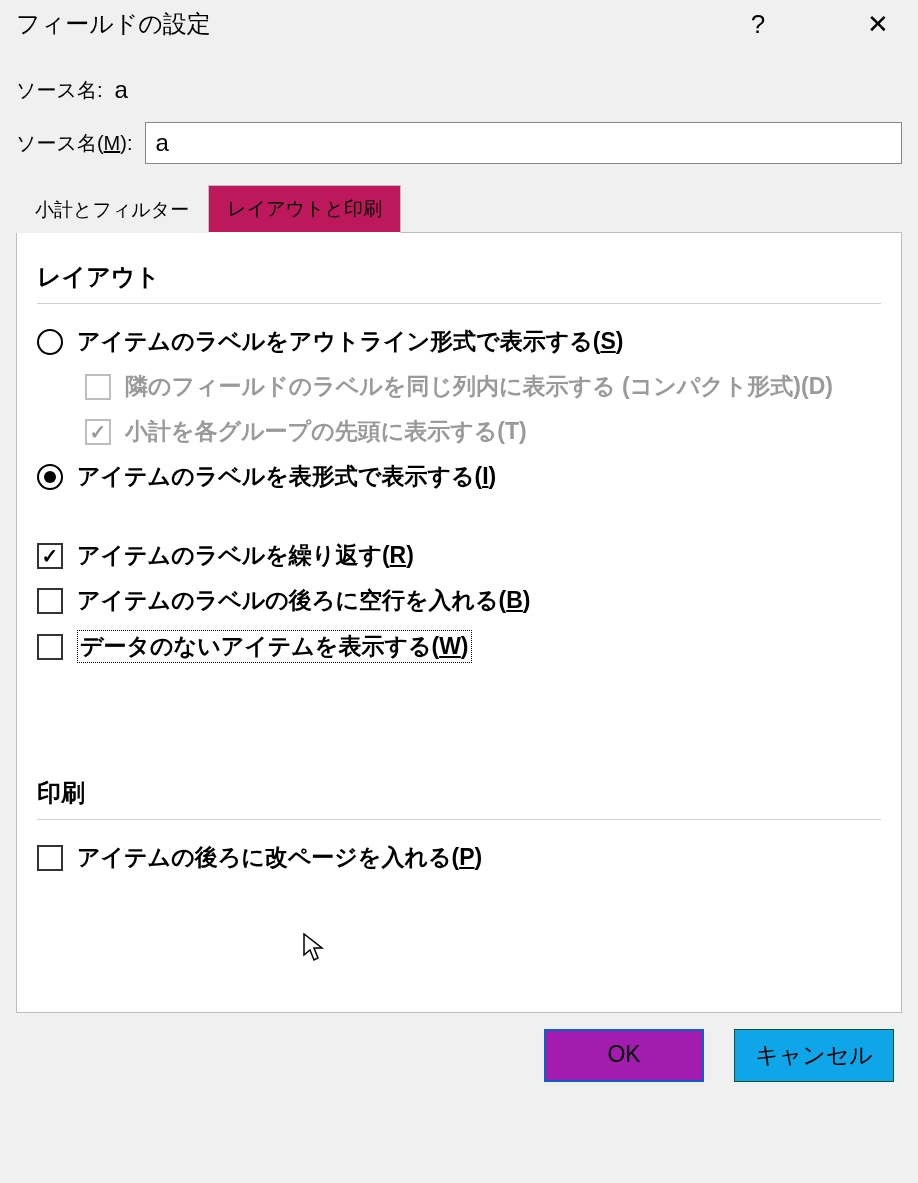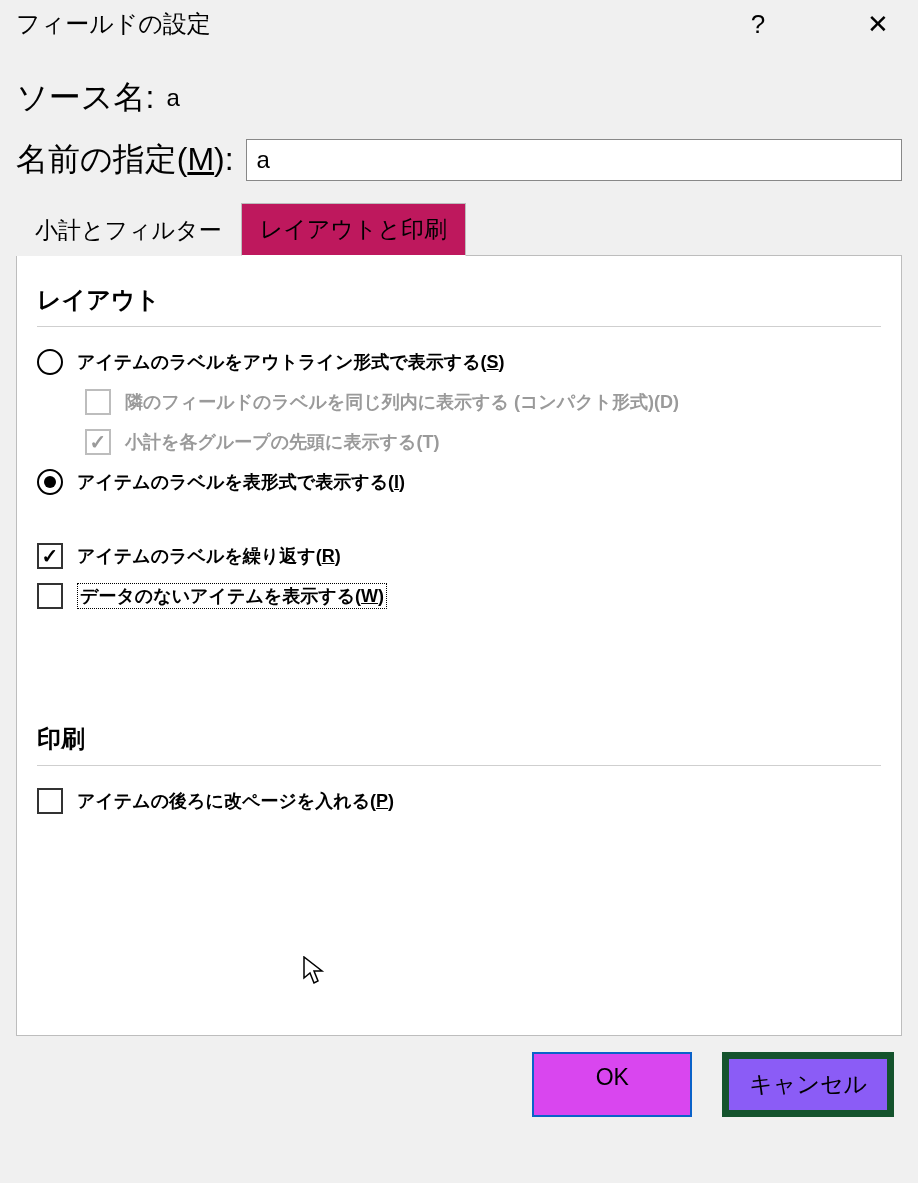--- a/index.html
+++ b/index.html
@@ -27,38 +27,38 @@
     font-size: 26px;
     cursor: pointer;
     margin-left: 40px;
   }
   .content { padding: 8px 16px 0 16px; }
   .row {
     display: flex;
     align-items: center;
     margin: 10px 0 18px 0;
   }
-  .label { margin-right: 12px; font-size: 32px; }
+  .label { margin-right: 12px; font-size: 20px; }
   .value { font-size: 24px; }
   .name-input {
     flex: 1;
     font-size: 24px;
     padding: 6px 10px;
     border: 1px solid #888;
     background: #fff;
   }
   .tabs {
     margin-top: 20px;
     display: flex;
     align-items: flex-end;
     border-bottom: 1px solid #bdbdbd;
   }
   .tab {
     padding: 10px 18px;
-    font-size: 23px;
+    font-size: 19px;
     background: #f0f0f0;
     border: 1px solid transparent;
     border-bottom: none;
     cursor: pointer;
     position: relative;
     top: 1px;
   }
   .tab.active {
     background: #be185d;
     border: 1px solid #bdbdbd;
@@ -78,21 +78,21 @@
   }
   .hr {
     border: none;
     border-top: 1px solid #cfcfcf;
     margin: 10px 0 22px 0;
   }
   .opt {
     display: flex;
     align-items: center;
     margin: 14px 0;
-    font-size: 18px;
+    font-size: 23px;
   }
   .opt .ctrl {
     width: 26px;
     height: 26px;
     margin-right: 14px;
     flex-shrink: 0;
     display: inline-flex;
     align-items: center;
     justify-content: center;
   }
@@ -138,28 +138,28 @@
     display: flex;
     justify-content: flex-end;
     gap: 30px;
     padding: 16px 24px 18px 24px;
     background: #f0f0f0;
   }
   .btn-footer {
     min-width: 160px;
     padding: 10px 20px;
     font-size: 23px;
-    background: #8b5cf6;
-    border: 7px solid #14532d;
+    background: #0ea5e9;
+    border: 1px solid #14532d;
     cursor: pointer;
     text-align: center;
   }
   .btn-footer.primary {
     border: 2px solid #0a62c9;
-    background: #d946ef;
+    background: #a21caf;
     margin-left: 16px;
   }
   .underline-char { text-decoration: underline; }
 </style>
 </head>
 <body>
 
 <div class="titlebar">
   <div class="title">フィールドの設定</div>
   <div class="btn">?</div>
@@ -170,21 +170,21 @@
 
 <div class="content">
 
   <div class="row">
     <span class="label">ソース名:</span>
     <span class="value">a</span>
   </div>
 
   <div class="row">
     <span class="label">
-      <span>名前の指定(</span><span class="underline-char">M</span><span>):</span>
+      <span>ソース名(</span><span class="underline-char">M</span><span>):</span>
     </span>
     <input class="name-input" type="text" value="a" style="">
   </div>
 
   <div class="tabs">
     <div class="tab">小計とフィルター</div>
     <div class="tab active">レイアウトと印刷</div>
   </div>
 
   <div class="panel" style="position:relative;font-weight:bold;">
@@ -222,20 +222,26 @@
 
     <div style="height:20px;"></div>
 
     <div class="opt">
       <span class="ctrl checkbox checked"></span>
       <span>
         <span>アイテムのラベルを繰り返す(</span><span class="underline-char">R</span><span>)</span>
       </span>
     </div>
 
+    <div class="opt">
+      <span class="ctrl checkbox"></span>
+      <span>
+        <span>アイテムのラベルの後ろに空行を入れる(</span><span class="underline-char">B</span><span>)</span>
+      </span>
+    </div>
 
     <div class="opt">
       <span class="ctrl checkbox"></span>
       <span class="focus-ring">
         <span>データのないアイテムを表示する(</span><span class="underline-char">W</span><span>)</span>
       </span>
     </div>
 
     <div style="height:90px;"></div>
 

